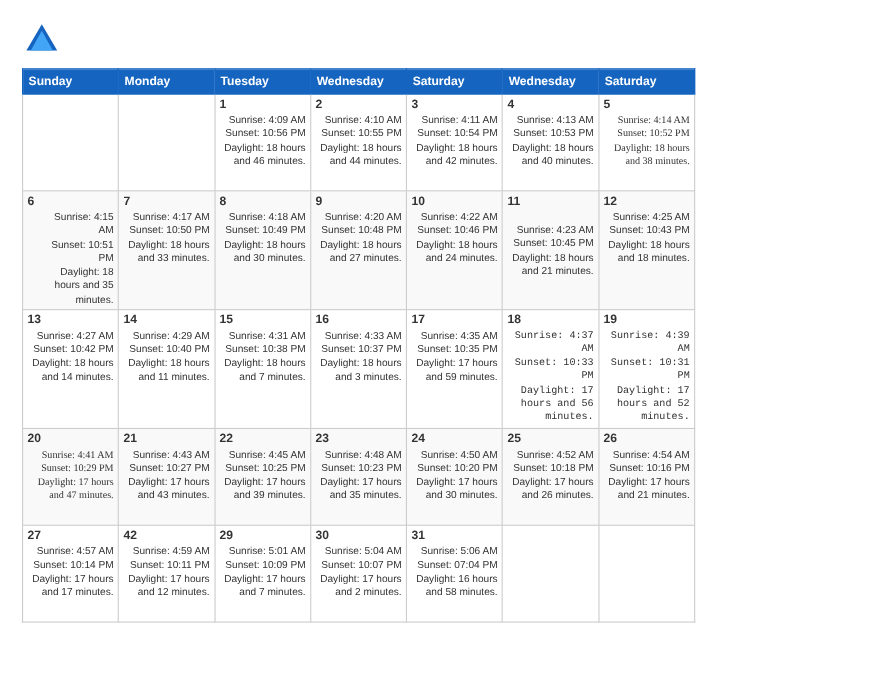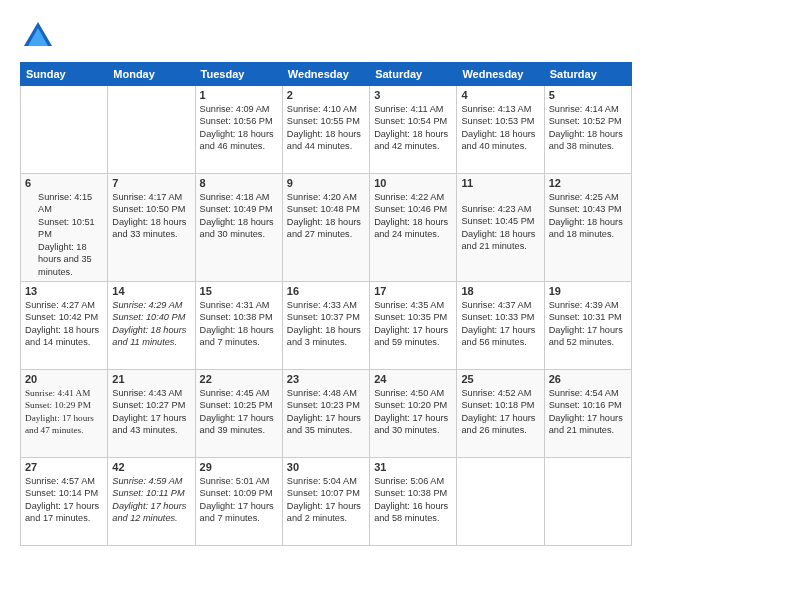--- a/index.html
+++ b/index.html
@@ -85,20 +85,21 @@
     .day-num {
       font-weight: bold;
       font-size: 11px;
       color: #333;
       margin-bottom: 2px;
     }
     .day-info {
       font-size: 9.2px;
       color: #333;
       line-height: 1.35;
+      text-align: right;
     }
     .empty-cell {
       background: #f5f5f5;
     }
     tr:nth-child(odd) td { background-color: #fff; }
     tr:nth-child(even) td { background-color: #f9f9f9; }
     
     thead tr th { background: #1565c0; }
   </style>
 </head>
@@ -157,21 +158,21 @@
 Daylight: 18 hours and 42 minutes.</div>
           </td>
           <td>
             <div class="day-num">4</div>
             <div class="day-info" style="white-space: pre-line;">Sunrise: 4:13 AM
 Sunset: 10:53 PM
 Daylight: 18 hours and 40 minutes.</div>
           </td>
           <td>
             <div class="day-num">5</div>
-            <div class="day-info" style="white-space: pre-line;">Sunrise: 4:14 AM
+            <div class="day-info" style="white-space: pre-line; font-family: Liberation Serif, serif;">Sunrise: 4:14 AM
 Sunset: 10:52 PM
 Daylight: 18 hours and 38 minutes.</div>
           </td>
         </tr>
         <tr>
           <td>
             <div class="day-num">6</div>
             <div class="day-info" style="white-space: pre-line; margin-left: 13px;">Sunrise: 4:15 AM
 Sunset: 10:51 PM
 Daylight: 18 hours and 35 minutes.</div>
@@ -215,21 +216,21 @@
         </tr>
         <tr>
           <td>
             <div class="day-num">13</div>
             <div class="day-info" style="white-space: pre-line;">Sunrise: 4:27 AM
 Sunset: 10:42 PM
 Daylight: 18 hours and 14 minutes.</div>
           </td>
           <td>
             <div class="day-num">14</div>
-            <div class="day-info" style="white-space: pre-line; font-style: italic;">Sunrise: 4:29 AM
+            <div class="day-info" style="white-space: pre-line;">Sunrise: 4:29 AM
 Sunset: 10:40 PM
 Daylight: 18 hours and 11 minutes.</div>
           </td>
           <td>
             <div class="day-num">15</div>
             <div class="day-info" style="white-space: pre-line;">Sunrise: 4:31 AM
 Sunset: 10:38 PM
 Daylight: 18 hours and 7 minutes.</div>
           </td>
           <td>
@@ -239,27 +240,27 @@
 Daylight: 18 hours and 3 minutes.</div>
           </td>
           <td>
             <div class="day-num">17</div>
             <div class="day-info" style="white-space: pre-line;">Sunrise: 4:35 AM
 Sunset: 10:35 PM
 Daylight: 17 hours and 59 minutes.</div>
           </td>
           <td>
             <div class="day-num">18</div>
-            <div class="day-info" style="white-space: pre-line;">Sunrise: 4:37 AM
+            <div class="day-info" style="white-space: pre-line; font-family: Liberation Mono, monospace;">Sunrise: 4:37 AM
 Sunset: 10:33 PM
 Daylight: 17 hours and 56 minutes.</div>
           </td>
           <td>
             <div class="day-num">19</div>
-            <div class="day-info" style="white-space: pre-line;">Sunrise: 4:39 AM
+            <div class="day-info" style="white-space: pre-line; font-family: Liberation Mono, monospace;">Sunrise: 4:39 AM
 Sunset: 10:31 PM
 Daylight: 17 hours and 52 minutes.</div>
           </td>
         </tr>
         <tr>
           <td>
             <div class="day-num">20</div>
             <div class="day-info" style="white-space: pre-line; font-family: Liberation Serif, serif;">Sunrise: 4:41 AM
 Sunset: 10:29 PM
 Daylight: 17 hours and 47 minutes.</div>
@@ -303,40 +304,40 @@
         </tr>
         <tr>
           <td>
             <div class="day-num">27</div>
             <div class="day-info" style="white-space: pre-line;">Sunrise: 4:57 AM
 Sunset: 10:14 PM
 Daylight: 17 hours and 17 minutes.</div>
           </td>
           <td>
             <div class="day-num">42</div>
-            <div class="day-info" style="white-space: pre-line; font-style: italic;">Sunrise: 4:59 AM
+            <div class="day-info" style="white-space: pre-line;">Sunrise: 4:59 AM
 Sunset: 10:11 PM
 Daylight: 17 hours and 12 minutes.</div>
           </td>
           <td>
             <div class="day-num">29</div>
             <div class="day-info" style="white-space: pre-line;">Sunrise: 5:01 AM
 Sunset: 10:09 PM
 Daylight: 17 hours and 7 minutes.</div>
           </td>
           <td>
             <div class="day-num">30</div>
             <div class="day-info" style="white-space: pre-line;">Sunrise: 5:04 AM
 Sunset: 10:07 PM
 Daylight: 17 hours and 2 minutes.</div>
           </td>
           <td>
             <div class="day-num">31</div>
             <div class="day-info" style="white-space: pre-line;">Sunrise: 5:06 AM
-Sunset: 10:38 PM
+Sunset: 07:04 PM
 Daylight: 16 hours and 58 minutes.</div>
           </td>
           <td class="empty-cell"></td>
           <td class="empty-cell"></td>
         </tr>
       </tbody>
   </table>
 </div>
 
 </body></html>

